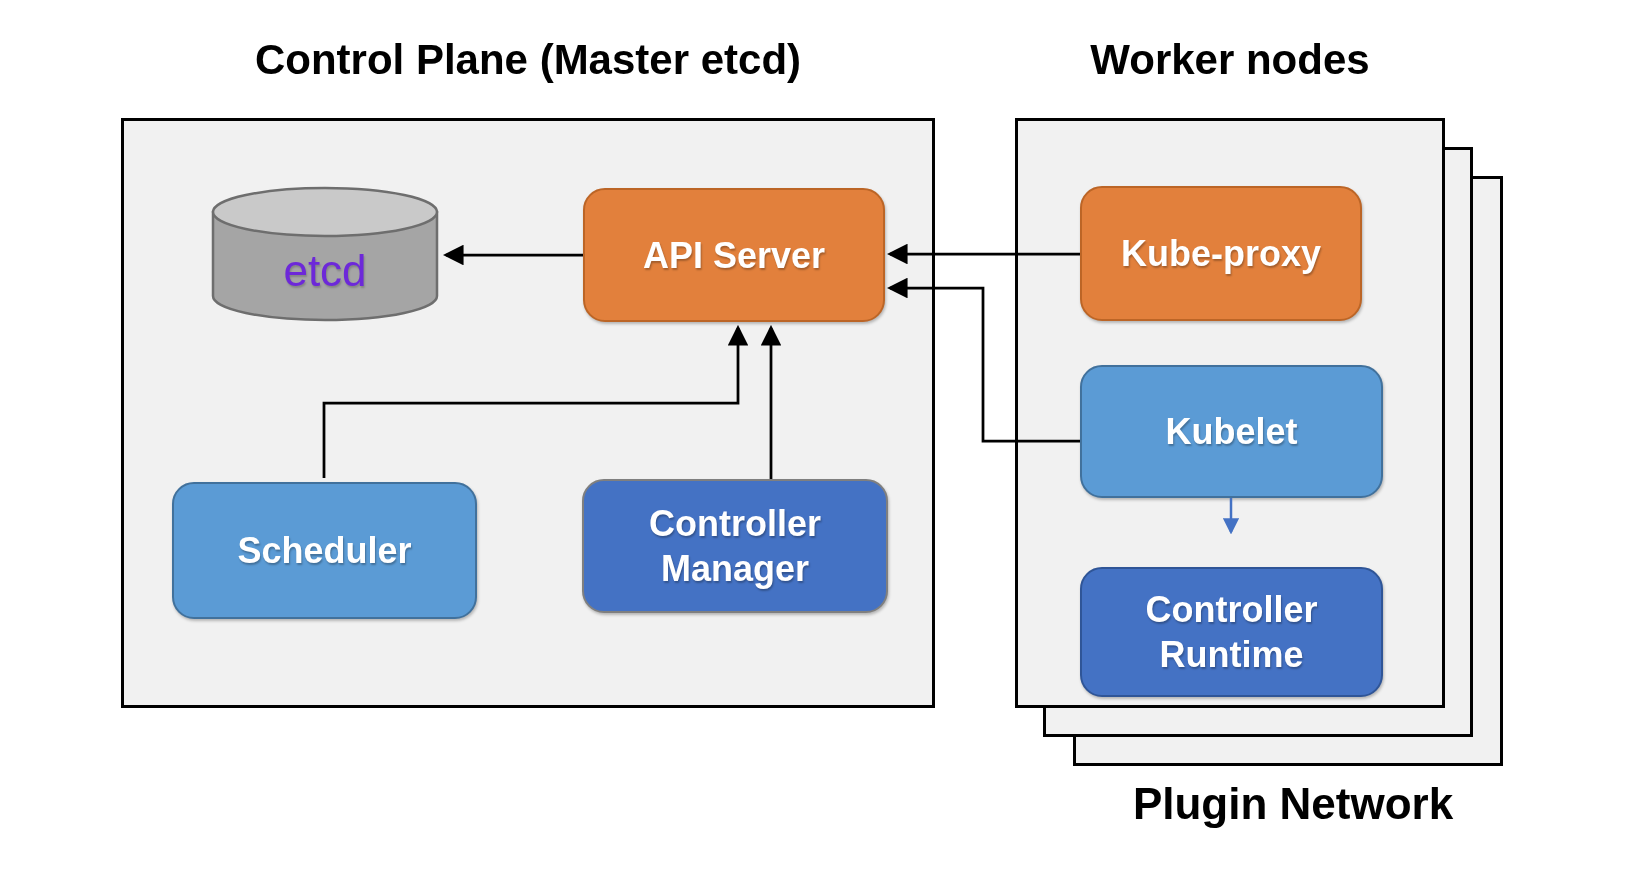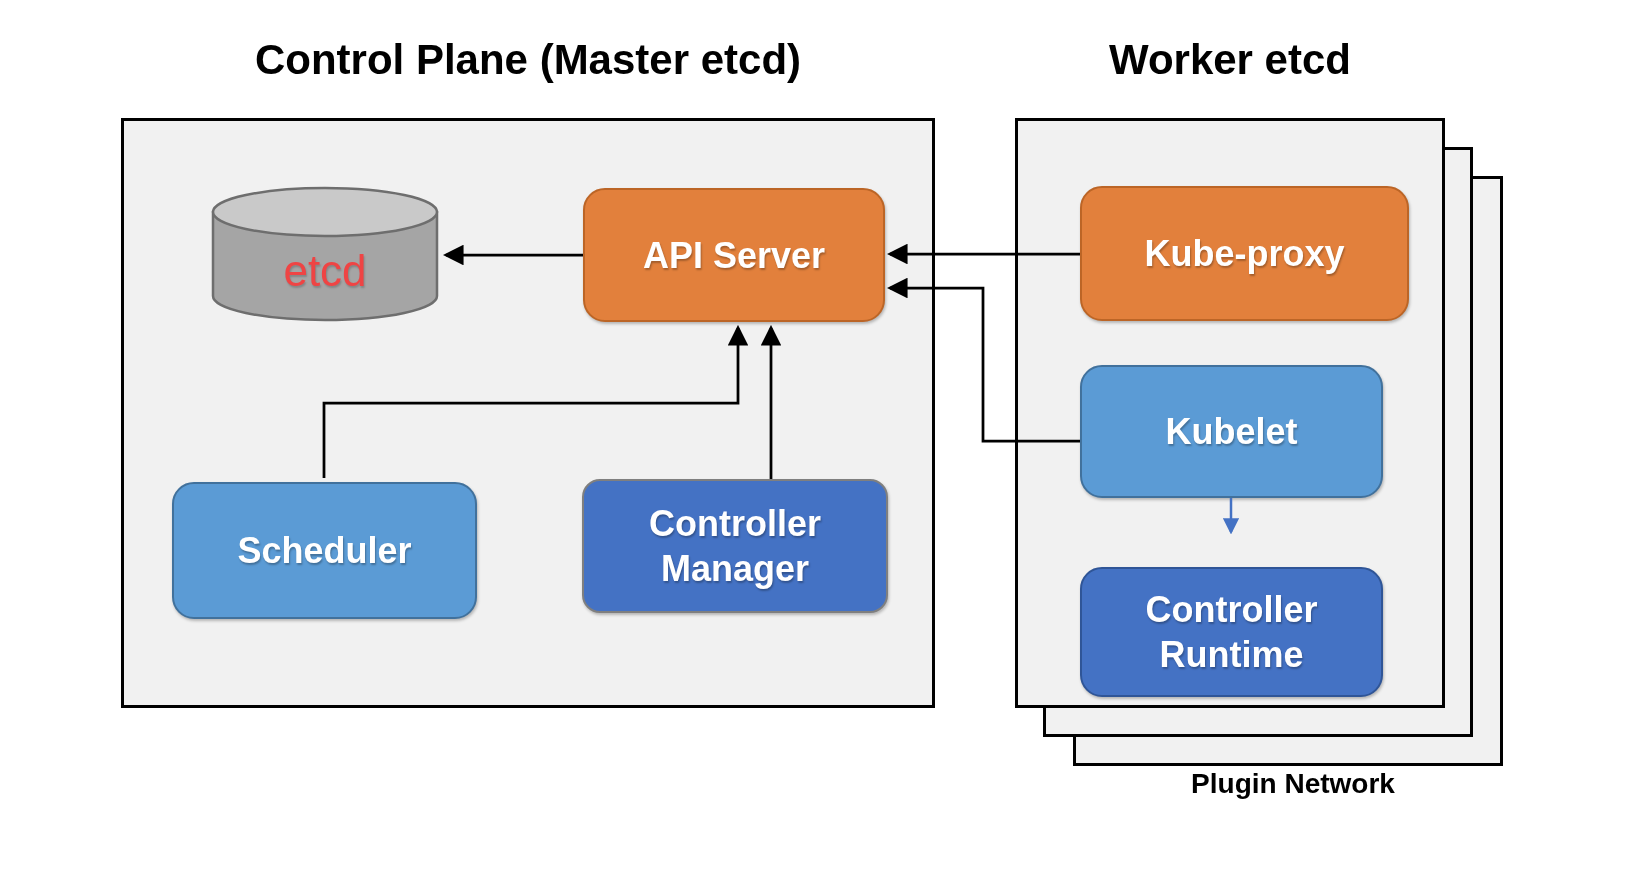--- a/index.html
+++ b/index.html
@@ -40,43 +40,43 @@
     font-size: 36px;
     font-weight: bold;
     line-height: 1.25;
     padding: 0 12px;
     text-shadow: 1px 2px 2px rgba(0,0,0,0.28);
     box-shadow: 1px 2px 3px rgba(0,0,0,0.25);
   }
   .node-orange   { background: #e2803c; border: 2px solid #bc6526; }
   .node-lightblue{ background: #5b9bd5; border: 2px solid #41719c; }
   .node-darkblue { background: #4472c4; border: 2px solid #2f5597; }
-  .border-gray   { border-color: #7f7f7f; border-radius: 18px; }
+  .border-gray   { border-color: #7f7f7f; }
   .etcd-label {
     position: absolute;
     left: 211px; top: 246px; width: 228px;
     text-align: center;
     font-size: 44px;
-    color: #ef4444;
+    color: #6d28d9;
     text-shadow: 1px 2px 2px rgba(0,0,0,0.2);
   }
   .connectors {
     position: absolute;
     left: 0; top: 0;
     pointer-events: none;
   }
 </style>
 </head>
 <body>
 
 <div class="canvas">
 
   <div class="section-title" style="left:121px; top:36px; width:814px;">Control Plane (Master etcd)</div>
-  <div class="section-title" style="left:1015px; top:36px; width:430px;">Worker etcd</div>
-  <div class="section-title" style="left:1063px; top:760px; width:460px; font-size:28px;">Plugin Network</div>
+  <div class="section-title" style="left:1015px; top:36px; width:430px;">Worker nodes</div>
+  <div class="section-title" style="left:1063px; top:780px; width:460px; font-size:44px;">Plugin Network</div>
 
   <div class="big-box" style="left:121px; top:118px; width:814px; height:590px;"></div>
 
   <div class="big-box" style="left:1073px; top:176px;"></div>
   <div class="big-box" style="left:1043px; top:147px;"></div>
   <div class="big-box" style="left:1015px; top:118px;"></div>
 
   <svg style="position:absolute; left:211px; top:186px;" width="228" height="136" viewBox="0 0 228 136">
     <path d="M 2 26 L 2 110 A 112 24 0 0 0 226 110 L 226 26 Z" fill="#a5a5a5" stroke="#6e6e6e" stroke-width="2.5"></path>
     <ellipse cx="114" cy="26" rx="112" ry="24" fill="#c9c9c9" stroke="#6e6e6e" stroke-width="2.5"></ellipse>
@@ -86,21 +86,21 @@
   <div class="node node-orange" style="left:583px; top:188px; width:302px; height:134px;">
     <span>API Server</span>
   </div>
   <div class="node node-lightblue" style="left:172px; top:482px; width:305px; height:137px;">
     <span>Scheduler</span>
   </div>
   <div class="node node-darkblue border-gray" style="left:582px; top:479px; width:306px; height:134px;">
     <span>Controller Manager</span>
   </div>
 
-  <div class="node node-orange" style="left:1080px; top:186px; width:329px; height:135px;">
+  <div class="node node-orange" style="left:1080px; top:186px; width:282px; height:135px;">
     <span>Kube-proxy</span>
   </div>
   <div class="node node-lightblue" style="left:1080px; top:365px; width:303px; height:133px;">
     <span>Kubelet</span>
   </div>
   <div class="node node-darkblue" style="left:1080px; top:537px; width:303px; height:130px;margin-top:30px;">
     <span>Controller Runtime</span>
   </div>
 
   <svg class="connectors" width="1644" height="892" viewBox="0 0 1644 892">

